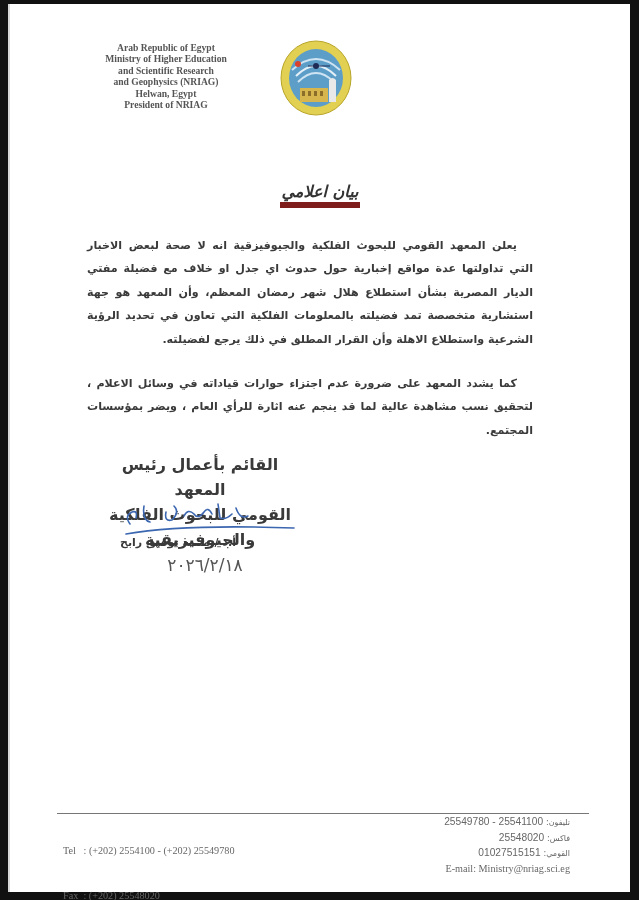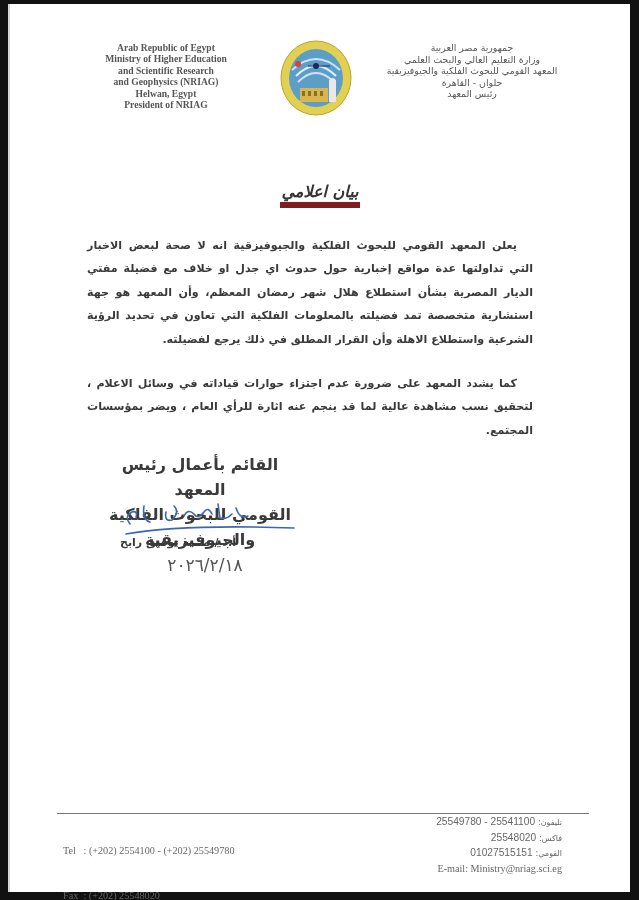--- a/index.html
+++ b/index.html
@@ -46,21 +46,21 @@
     .sig-date {
       position: absolute; left: 120px; top: 551px; width: 150px; text-align: center;
       font-family: "DejaVu Sans", sans-serif; font-size: 17px; letter-spacing: 2px; color: #555;
     }
     .footer-line { position: absolute; left: 47px; top: 809px; width: 532px; height: 1px; background: #777; }
     .foot-en {
       position: absolute; left: 53px; top: 811px; font-family: "Liberation Serif", serif;
       font-size: 10.2px; line-height: 14.7px; color: #666; white-space: pre;
     }
     .foot-ar {
-      position: absolute; right: 68px; top: 811px; direction: rtl; text-align: right;
+      position: absolute; right: 60px; top: 811px; direction: rtl; text-align: right;
       font-family: "Liberation Sans", sans-serif; font-size: 10.2px; line-height: 14.7px; color: #666; margin-left: 48px;
     }
     .foot-ar .lbl { font-family: "DejaVu Sans", sans-serif; font-size: 8px; }
     .foot-ar .em { direction: ltr; font-family: "Liberation Serif", serif; }
   </style>
 </head>
 <body>
 
 <div class="page">
 
@@ -86,27 +86,20 @@
       <rect x="22" y="48" width="28" height="14" fill="#d8b64e"></rect>
       <rect x="24" y="51" width="3" height="5" fill="#8a6e2a"></rect>
       <rect x="30" y="51" width="3" height="5" fill="#8a6e2a"></rect>
       <rect x="36" y="51" width="3" height="5" fill="#8a6e2a"></rect>
       <rect x="42" y="51" width="3" height="5" fill="#8a6e2a"></rect>
       <rect x="51" y="40" width="7" height="22" fill="#e8e8e8"></rect>
       <path d="M51 40 Q54.5 36 58 40" fill="#e8e8e8"></path>
     </svg>
   </div>
 
-  <div class="hdr-ar">
-    <div>جمهورية مصر العربية</div>
-    <div>وزارة التعليم العالي والبحث العلمي</div>
-    <div>المعهد القومي للبحوث الفلكية والجيوفيزيقية</div>
-    <div>حلوان - القاهرة</div>
-    <div>رئيس المعهد</div>
-  </div>
 
   <div class="title">
     <span>بيان اعلامي</span>
   </div>
 
   <div class="body p2">كما يشدد المعهد على ضرورة عدم اجتزاء حوارات قياداته في وسائل الاعلام ، لتحقيق نسب مشاهدة عالية لما قد ينجم عنه اثارة للرأي العام ، ويضر بمؤسسات المجتمع.</div>
   <div class="body p1">يعلن المعهد القومي للبحوث الفلكية والجيوفيزقية انه لا صحة لبعض الاخبار التي تداولتها عدة مواقع إخبارية حول حدوث اي جدل او خلاف مع فضيلة مفتي الديار المصرية بشأن استطلاع هلال شهر رمضان المعظم، وأن المعهد هو جهة استشارية متخصصة تمد فضيلته بالمعلومات الفلكية التي تعاون في تحديد الرؤية الشرعية واستطلاع الاهلة وأن القرار المطلق في ذلك يرجع لفضيلته.</div>
 
   <div class="sig">
     <div>القائم بأعمال رئيس المعهد</div>

